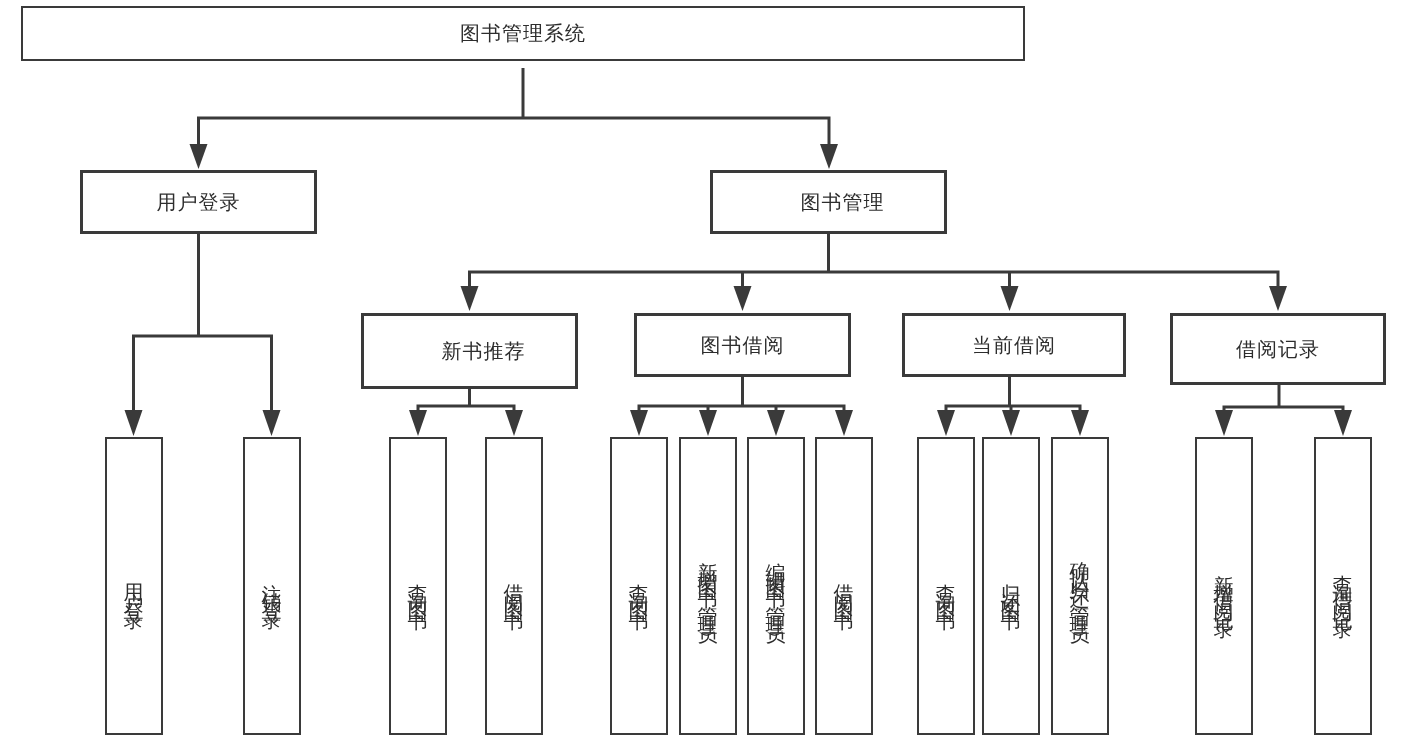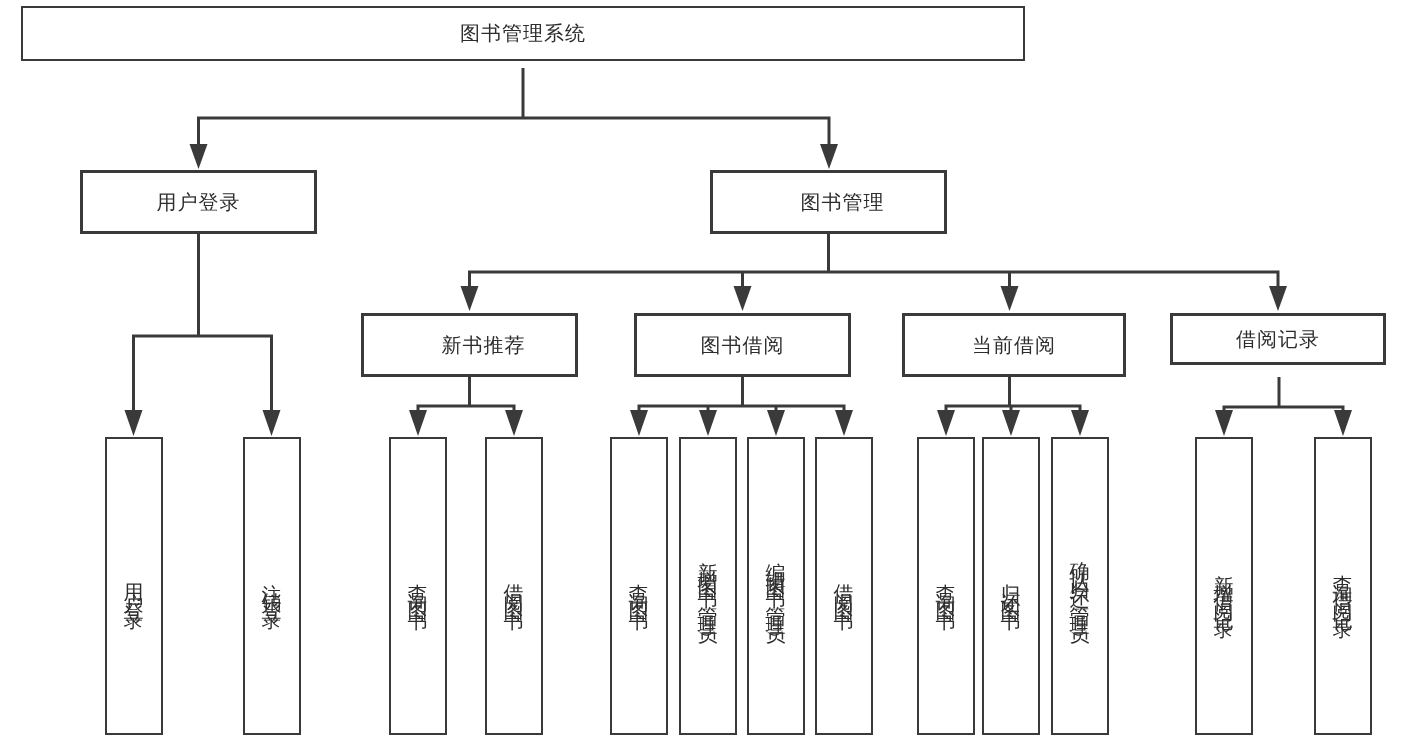--- a/index.html
+++ b/index.html
@@ -128,30 +128,30 @@
     <span>图书管理系统</span>
   </div>
 
   <div class="box" style="left:80px; top:170px; width:237px; height:64px;">
     <span>用户登录</span>
   </div>
   <div class="box" style="left:710px; top:170px; width:237px; height:64px;padding-left:28px;">
     <span>图书管理</span>
   </div>
 
-  <div class="box" style="left:361px; top:313px; width:217px; height:64px;padding-left:28px;">
+  <div class="box" style="left:361px; top:313px; width:217px; height:76px;padding-left:28px;">
     <span>新书推荐</span>
   </div>
   <div class="box" style="left:634px; top:313px; width:217px; height:64px;">
     <span>图书借阅</span>
   </div>
   <div class="box" style="left:902px; top:313px; width:224px; height:64px;">
     <span>当前借阅</span>
   </div>
-  <div class="box" style="left:1170px; top:313px; width:216px; height:52px;font-family:Liberation Mono, monospace;">
+  <div class="box" style="left:1170px; top:313px; width:216px; height:72px;font-family:Liberation Mono, monospace;">
     <span>借阅记录</span>
   </div>
 
   <div class="box leaf" style="left:105px; top:437px; width:58px; height:298px;">
     <span class="vlabel">用户登录</span>
   </div>
   <div class="box leaf" style="left:243px; top:437px; width:58px; height:298px;">
     <span class="vlabel">注销登录</span>
   </div>
 

